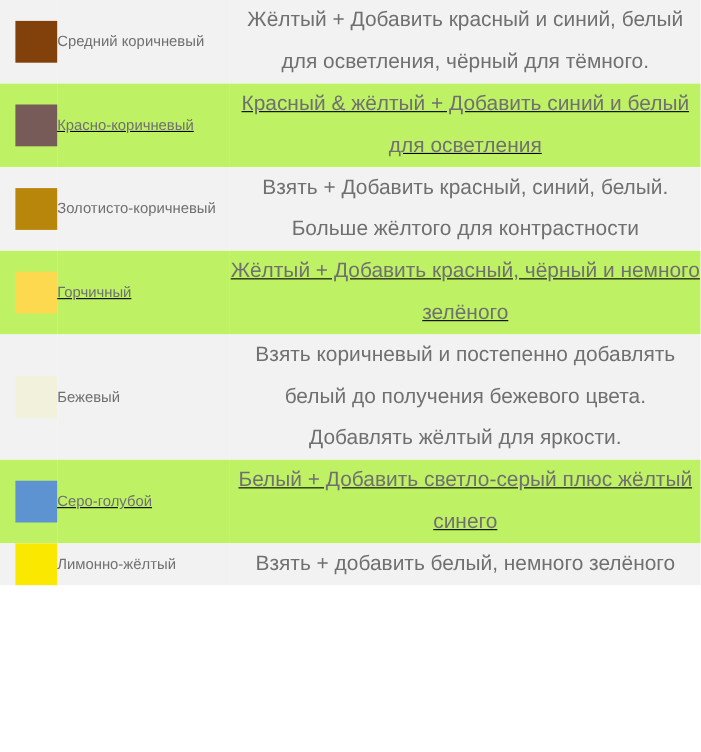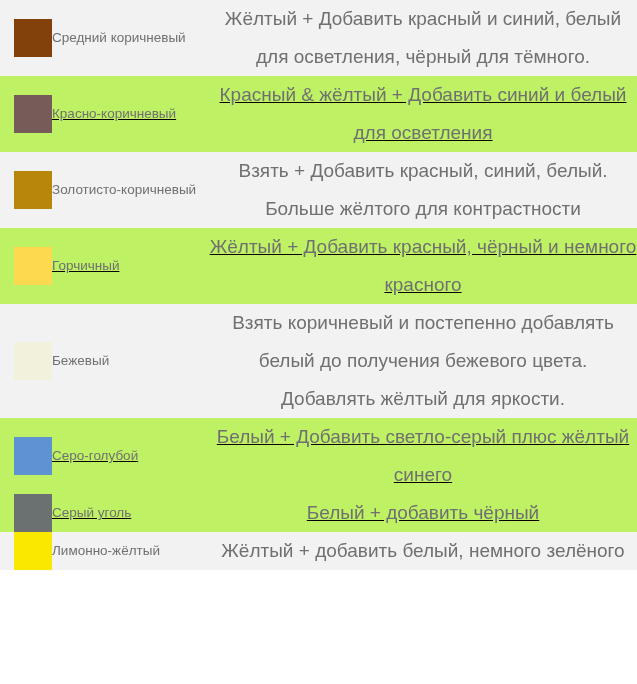--- a/index.html
+++ b/index.html
@@ -80,44 +80,37 @@
           <span class="swatch" style="background-color: rgb(184, 134, 11);"></span>
         </td>
         <td class="name-cell">Золотисто-коричневый</td>
         <td class="desc-cell">Взять + Добавить красный, синий, белый. Больше жёлтого для контрастности</td>
       </tr>
       <tr class="row-even">
         <td class="swatch-cell">
           <span class="swatch" style="background-color: rgb(252, 217, 78);"></span>
         </td>
         <td class="name-cell">Горчичный</td>
-        <td class="desc-cell">Жёлтый + Добавить красный, чёрный и немного красного</td>
+        <td class="desc-cell">Жёлтый + Добавить красный, чёрный и немного зелёного</td>
       </tr>
       <tr class="row-odd">
         <td class="swatch-cell">
           <span class="swatch" style="background-color: rgb(242, 242, 220);"></span>
         </td>
         <td class="name-cell">Бежевый</td>
         <td class="desc-cell">Взять коричневый и постепенно добавлять белый до получения бежевого цвета. Добавлять жёлтый для яркости.</td>
       </tr>
       <tr class="row-even">
         <td class="swatch-cell">
           <span class="swatch" style="background-color: rgb(93, 147, 209);"></span>
         </td>
         <td class="name-cell">Серо-голубой</td>
         <td class="desc-cell">Белый + Добавить светло-серый плюс жёлтый синего</td>
       </tr>
-      <tr class="row-even">
-        <td class="swatch-cell">
-          <span class="swatch" style="background-color: rgb(107, 112, 112);"></span>
-        </td>
-        <td class="name-cell">Серый уголь</td>
-        <td class="desc-cell">Белый + добавить чёрный</td>
-      </tr>
       <tr class="row-odd">
         <td class="swatch-cell">
           <span class="swatch" style="background-color: rgb(251, 232, 0);"></span>
         </td>
         <td class="name-cell">Лимонно-жёлтый</td>
-        <td class="desc-cell">Жёлтый + добавить белый, немного зелёного</td>
+        <td class="desc-cell">Взять + добавить белый, немного зелёного</td>
       </tr>
     </tbody>
 </table>
 
 </body></html>

